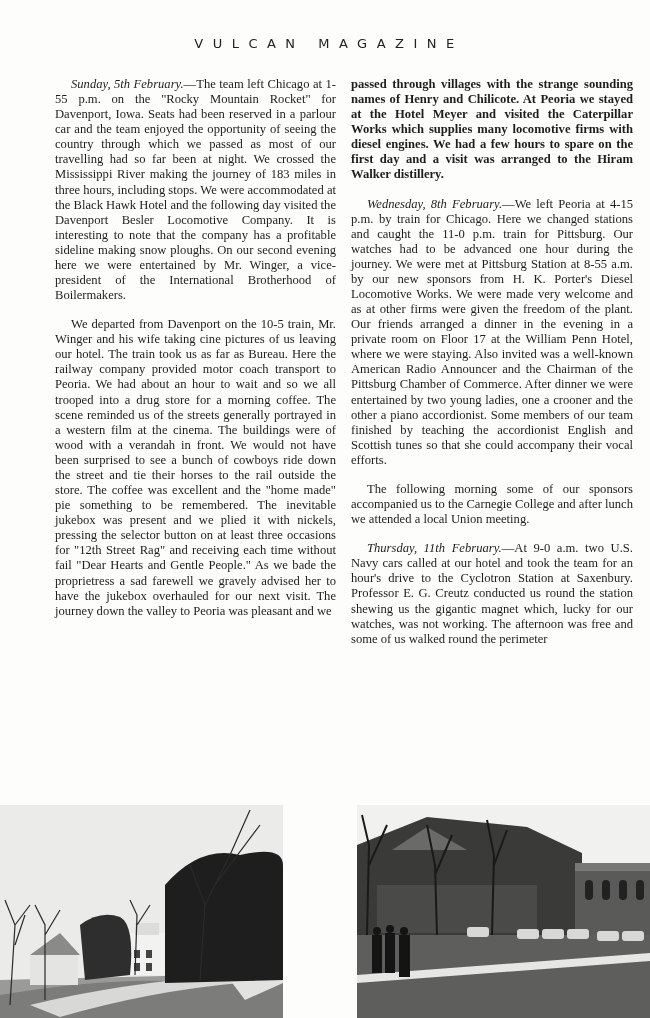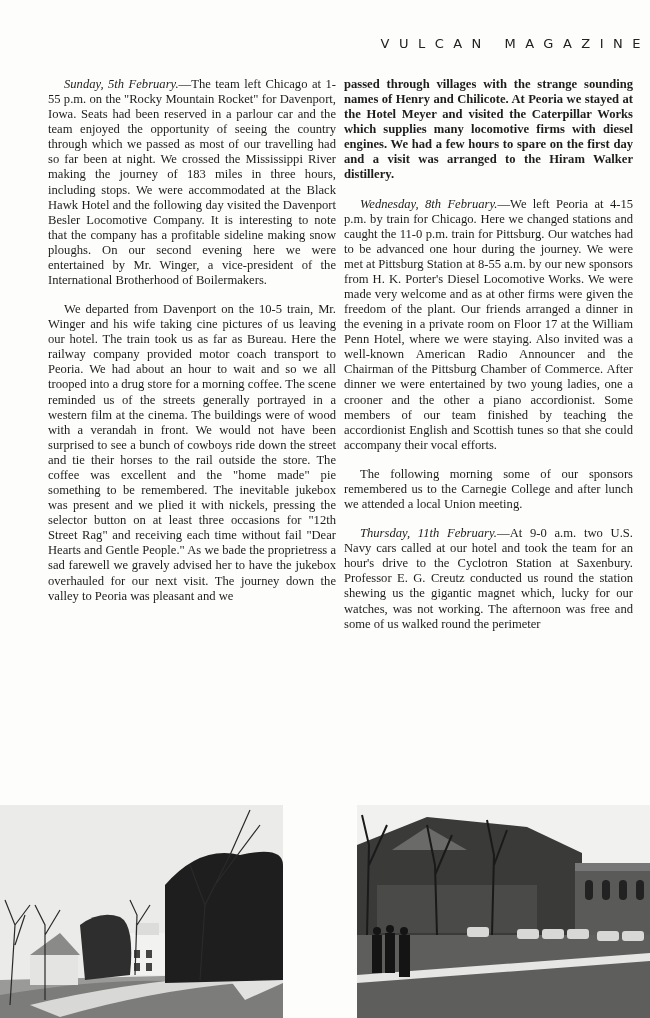--- a/index.html
+++ b/index.html
@@ -5,34 +5,34 @@
   html, body { margin: 0; padding: 0; }
   body {
     width: 650px; height: 1018px; overflow: hidden;
     background: #fdfdfb;
     font-family: "DejaVu Serif", "Liberation Serif", serif;
     color: #1d1d1d;
     position: relative;
   }
   .masthead {
     position: absolute; top: 36px; left: 0; width: 650px;
-    text-align: right;
+    text-align: center;
     font-family: "DejaVu Sans", "Liberation Sans", sans-serif;
     font-size: 13px; letter-spacing: 9.5px; color: #222;
     padding-left: 8px; box-sizing: border-box;
   }
   .col {
     position: absolute; top: 77px; width: 288px;
     font-family: "Liberation Serif", "DejaVu Serif", serif;
     font-size: 12.6px; line-height: 15.08px;
     text-align: justify;
   }
   .col.left { left: 48px; }
   .col.right { left: 344px; width: 289px; }
-  .col p { margin: 0 0 14px 0; text-indent: 16px; hyphens: none; }
+  .col p { margin: 0 0 14px 7px; text-indent: 16px; hyphens: none; }
   .col p.cont { text-indent: 0; font-weight: bold; }
   .col p .day { font-style: italic; }
   .caption {
     position: absolute; top: 786px;
     font-family: Liberation Mono, monospace;
     font-style: italic; font-size: 12.5px; color: #0369a1; margin-top: 36px;
   }
   .caption.left { left: 50px; }
   .caption.right { left: 413px; }
   .photo {
@@ -48,21 +48,21 @@
 <div class="masthead">VULCAN MAGAZINE</div>
 
 <div class="col left">
   <p><span class="day">Sunday, 5th February.</span><span>—The team left Chicago at 1-55 p.m. on the "Rocky Mountain Rocket" for Davenport, Iowa. Seats had been reserved in a parlour car and the team enjoyed the opportunity of seeing the country through which we passed as most of our travelling had so far been at night. We crossed the Mississippi River making the journey of 183 miles in three hours, including stops. We were accommodated at the Black Hawk Hotel and the following day visited the Davenport Besler Locomotive Company. It is interesting to note that the company has a profitable sideline making snow ploughs. On our second evening here we were entertained by Mr. Winger, a vice-president of the International Brotherhood of Boilermakers.</span></p>
   <p><span>We departed from Davenport on the 10-5 train, Mr. Winger and his wife taking cine pictures of us leaving our hotel. The train took us as far as Bureau. Here the railway company provided motor coach transport to Peoria. We had about an hour to wait and so we all trooped into a drug store for a morning coffee. The scene reminded us of the streets generally portrayed in a western film at the cinema. The buildings were of wood with a verandah in front. We would not have been surprised to see a bunch of cowboys ride down the street and tie their horses to the rail outside the store. The coffee was excellent and the "home made" pie something to be remembered. The inevitable jukebox was present and we plied it with nickels, pressing the selector button on at least three occasions for "12th Street Rag" and receiving each time without fail "Dear Hearts and Gentle People." As we bade the proprietress a sad farewell we gravely advised her to have the jukebox overhauled for our next visit. The journey down the valley to Peoria was pleasant and we</span></p>
 </div>
 
 <div class="col right">
   <p class="cont"><span>passed through villages with the strange sounding names of Henry and Chilicote. At Peoria we stayed at the Hotel Meyer and visited the Caterpillar Works which supplies many locomotive firms with diesel engines. We had a few hours to spare on the first day and a visit was arranged to the Hiram Walker distillery.</span></p>
   <p><span class="day">Wednesday, 8th February.</span><span>—We left Peoria at 4-15 p.m. by train for Chicago. Here we changed stations and caught the 11-0 p.m. train for Pittsburg. Our watches had to be advanced one hour during the journey. We were met at Pittsburg Station at 8-55 a.m. by our new sponsors from H. K. Porter's Diesel Locomotive Works. We were made very welcome and as at other firms were given the freedom of the plant. Our friends arranged a dinner in the evening in a private room on Floor 17 at the William Penn Hotel, where we were staying. Also invited was a well-known American Radio Announcer and the Chairman of the Pittsburg Chamber of Commerce. After dinner we were entertained by two young ladies, one a crooner and the other a piano accordionist. Some members of our team finished by teaching the accordionist English and Scottish tunes so that she could accompany their vocal efforts.</span></p>
-  <p><span>The following morning some of our sponsors remembered us to the Carnegie College and after lunch we attended a local Union meeting.</span></p>
+  <p><span>The following morning some of our sponsors accompanied us to the Carnegie College and after lunch we attended a local Union meeting.</span></p>
   <p><span class="day">Thursday, 11th February.</span><span>—At 9-0 a.m. two U.S. Navy cars called at our hotel and took the team for an hour's drive to the Cyclotron Station at Saxenbury. Professor E. G. Creutz conducted us round the station shewing us the gigantic magnet which, lucky for our watches, was not working. The afternoon was free and some of us walked round the perimeter</span></p>
 </div>
 
 <div class="caption left">Geneva, en route to Rochelle.</div>
 <div class="caption right">Carnegie College, Davenport.</div>
 
 <div class="photo left">
   <svg width="283" height="213" viewBox="0 0 283 213">
     <rect x="0" y="0" width="283" height="213" fill="#ebebe9"></rect>
 

